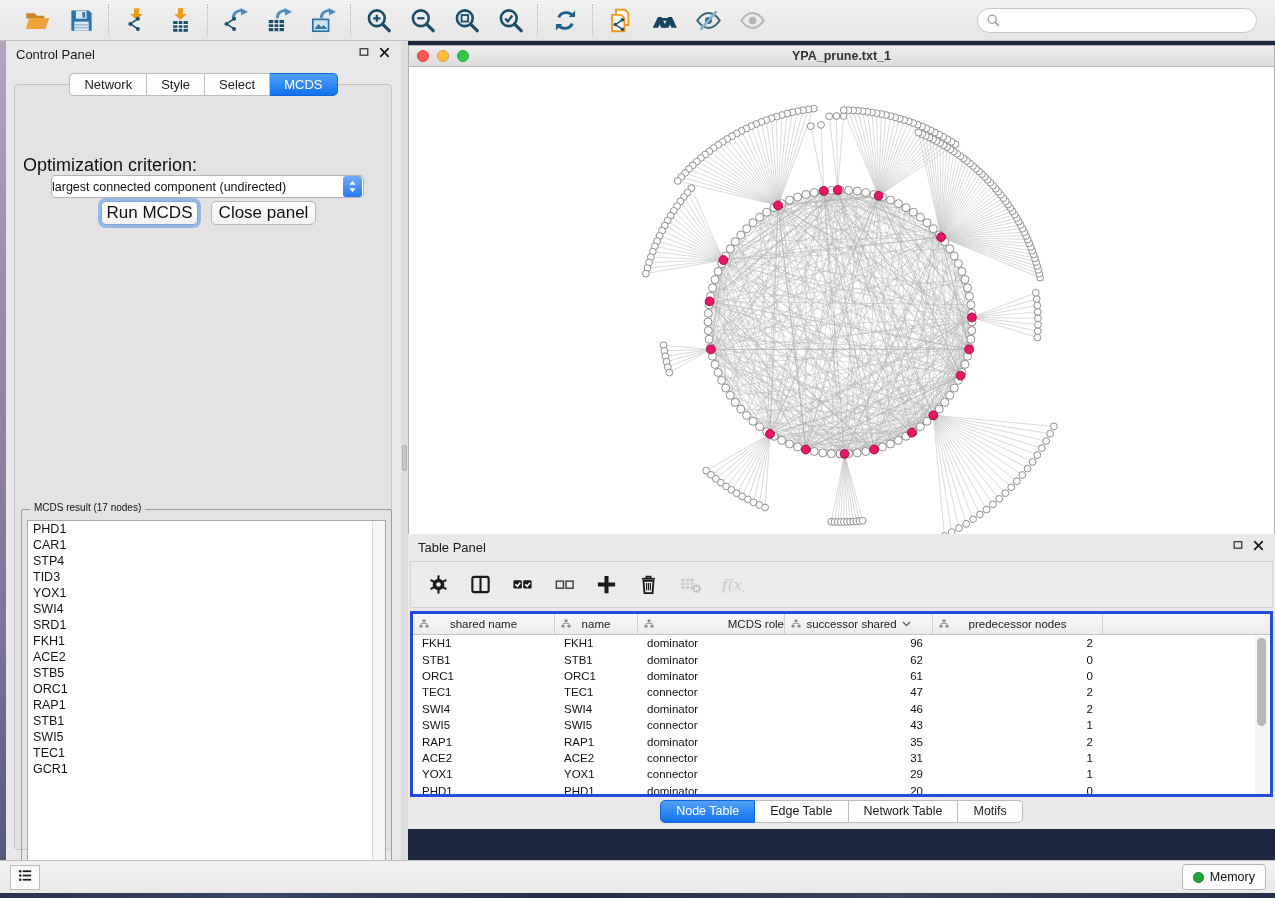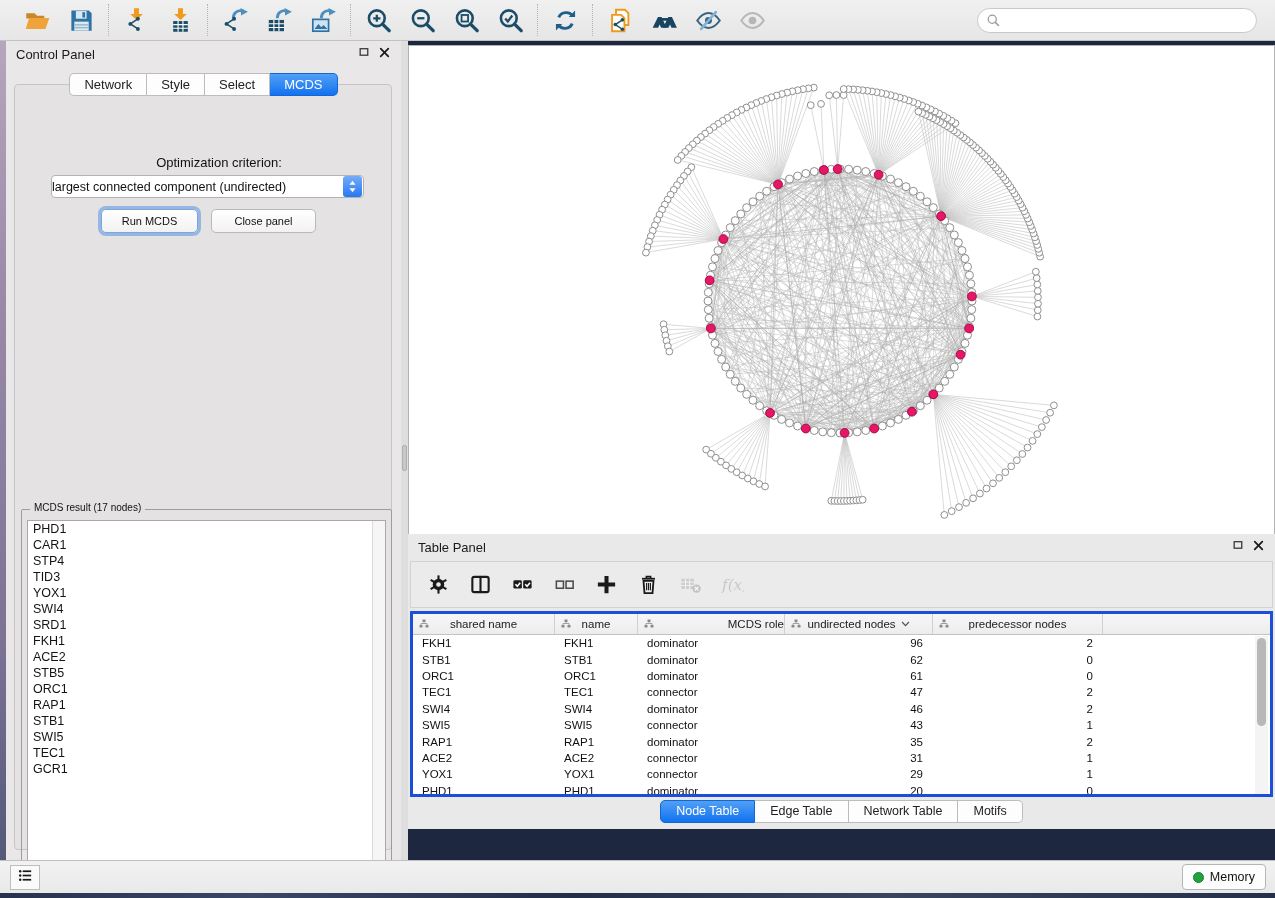--- a/index.html
+++ b/index.html
@@ -36,29 +36,29 @@
   
   #control-panel { left:6px; top:41px; width:395px; height:819px; background:#e9e7e7; }
   #cp-tabs { position:absolute; left:0; top:32px; width:100%; display:flex; justify-content:center; z-index:2; }
   .cp-tab { height:23px; line-height:21px; padding:0 14px; font-size:13px; background:#fdfdfd;
     border:1px solid #bcbcbc; border-left:none; color:#222; }
   .cp-tab:first-child { border-left:1px solid #bcbcbc; border-radius:5px 0 0 5px; }
   .cp-tab:last-child { border-radius:0 5px 5px 0; }
   .cp-tab.active { background:linear-gradient(#51a0f6,#1372f0); color:#fff; border-color:#1366d6; }
   .cp-inner { position:absolute; left:8px; top:43px; width:378px; height:766px;
     background:#e4e2e2; border:1px solid #c6c4c4; border-radius:4px; }
-  #opt-label { position:absolute; left:16px; top:70px; width:100%; text-align:center; font-size:13px; color:#111; }
+  #opt-label { position:absolute; left:8px; top:70px; width:100%; text-align:left; font-size:18px; color:#111; }
   #criterion-select { position:absolute; left:36px; top:90px; width:313px; height:23px; background:#fff;
     border:1px solid #b3b3b3; border-radius:4px; display:flex; align-items:center; font-size:12.5px; color:#111; }
   #criterion-select .val { flex:1; padding-left:0; white-space:nowrap; overflow:hidden; }
   #criterion-select .stepper { width:19px; height:21px; border-radius:3px; margin-right:1px;
     background:linear-gradient(#74acf8,#2678f2); display:flex; align-items:center; justify-content:center; }
   #criterion-select .stepper svg { width:9px; height:15px; }
-  .btn { position:absolute; top:124px; height:24px; background:linear-gradient(#ffffff,#f2f2f2);
-    border:1px solid #b9b9b9; border-radius:5px; font-size:11px; color:#111;
+  .btn { position:absolute; top:116px; height:24px; background:linear-gradient(#ffffff,#f2f2f2);
+    border:1px solid #b9b9b9; border-radius:5px; font-size:17px; color:#111;
     font-family:"Liberation Sans",sans-serif; }
   #run-mcds-btn { left:86px; width:97px; box-shadow:0 0 0 3px rgba(106,160,229,.65); border-color:#7aa6d9; }
   #close-panel-btn { left:196px; width:105px; }
 
   .groupbox { position:absolute; left:6px; top:424px; width:371px; height:372px;
     border:1px solid #9d9d9d; border-radius:2px; }
   .groupbox .legend { position:absolute; left:8px; top:-8px; background:#e4e2e2; padding:0 4px;
     font-size:10px; color:#111; }
   #mcds-list { position:absolute; left:5px; top:10px; width:359px; height:354px; background:#fff;
     border:1px solid #a9a9a9; overflow:hidden; }
@@ -343,20 +343,28 @@
         <div id="mcds-scroll" style="right:6px;top:11px;height:352px;"></div>
       </div>
     </div>
   </div>
 
   <div id="v-splitter" class="abs">
     <div class="grip"></div>
   </div>
 
   <div id="network-window" class="abs">
+    <div class="net-titlebar">
+      <span id="net-title">YPA_prune.txt_1</span>
+      <span class="traffic">
+        <span class="light red"></span>
+        <span class="light yellow"></span>
+        <span class="light green"></span>
+      </span>
+    </div>
     <svg id="graph-svg" width="865" height="495" viewBox="0 0 865 495">
         <line x1="562.9195891665206" y1="250.39326643526988" x2="555.994777093354" y2="212.5699905799827" stroke="#b5b5b5" stroke-width="0.6" opacity="0.75"></line>
         <line x1="562.9195891665206" y1="250.39326643526988" x2="497" y2="140.6846467004541" stroke="#b5b5b5" stroke-width="0.6" opacity="0.75"></line>
         <line x1="562.9195891665206" y1="250.39326643526988" x2="405.2480774938711" y2="125.53634298677358" stroke="#b5b5b5" stroke-width="0.6" opacity="0.75"></line>
         <line x1="562.9195891665206" y1="250.39326643526988" x2="326.27735908155694" y2="174.6434913708489" stroke="#b5b5b5" stroke-width="0.6" opacity="0.75"></line>
         <line x1="562.9195891665206" y1="250.39326643526988" x2="299.28262213250434" y2="263.6332130583789" stroke="#b5b5b5" stroke-width="0.6" opacity="0.75"></line>
         <line x1="562.9195891665206" y1="250.39326643526988" x2="337.6619048833757" y2="348.33809511662423" stroke="#b5b5b5" stroke-width="0.6" opacity="0.75"></line>
         <line x1="562.9195891665206" y1="250.39326643526988" x2="422.36678694162106" y2="386.71737786749566" stroke="#b5b5b5" stroke-width="0.6" opacity="0.75"></line>
         <line x1="562.9195891665206" y1="250.39326643526988" x2="511.3565086291511" y2="359.72264091844306" stroke="#b5b5b5" stroke-width="0.6" opacity="0.75"></line>
         <line x1="562.9195891665206" y1="250.39326643526988" x2="560.4636570132263" y2="280.751922506129" stroke="#b5b5b5" stroke-width="0.6" opacity="0.75"></line>
@@ -1401,21 +1409,21 @@
           </div>
           <div class="th" style="width: 148px;">
             <svg class="coltype" viewBox="0 0 24 24">
               <g fill="#8a8a8a">
                 <rect x="9" y="3" width="6" height="5"></rect>
                 <rect x="3" y="14" width="6" height="5"></rect>
                 <rect x="15" y="14" width="6" height="5"></rect>
               </g>
               <path d="M12 8v3M6 14v-3h12v3" stroke="#8a8a8a" fill="none" stroke-width="1.5"></path>
             </svg>
-            <span>undirected nodes</span>
+            <span>successor shared</span>
             <svg class="sortchev" viewBox="0 0 10 7">
               <path d="M1 1.2l4 4.2 4-4.2" stroke="#555" stroke-width="1.5" fill="none"></path>
             </svg>
           </div>
           <div class="th" style="width: 170px;">
             <svg class="coltype" viewBox="0 0 24 24">
               <g fill="#8a8a8a">
                 <rect x="9" y="3" width="6" height="5"></rect>
                 <rect x="3" y="14" width="6" height="5"></rect>
                 <rect x="15" y="14" width="6" height="5"></rect>

